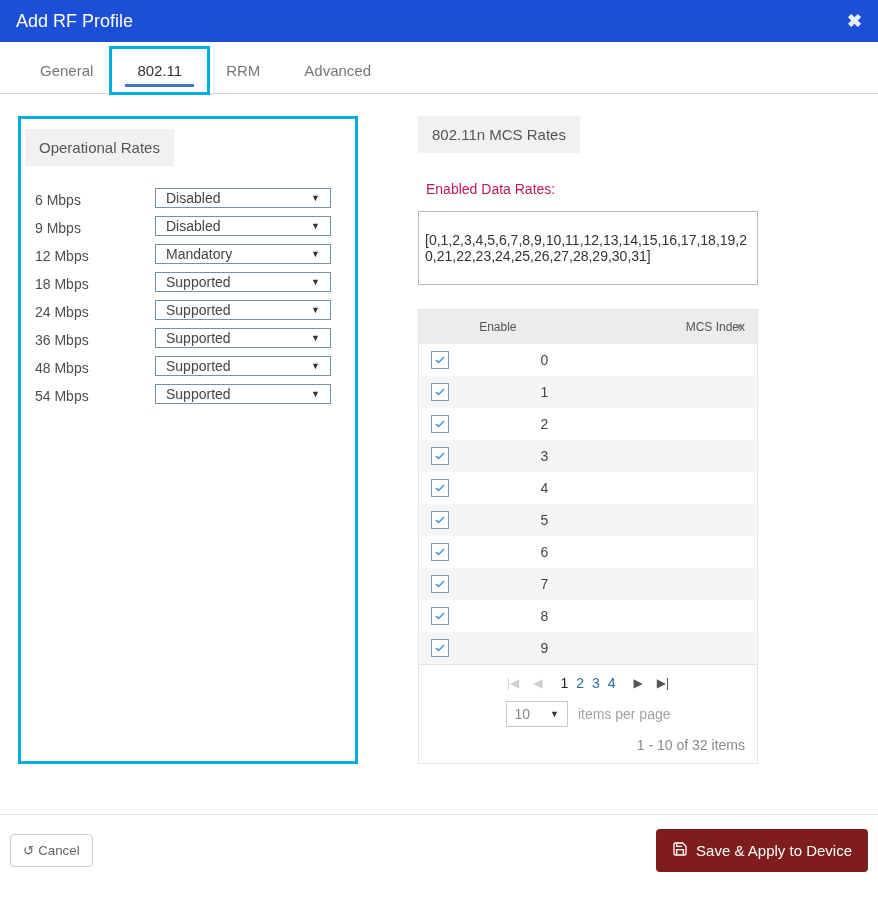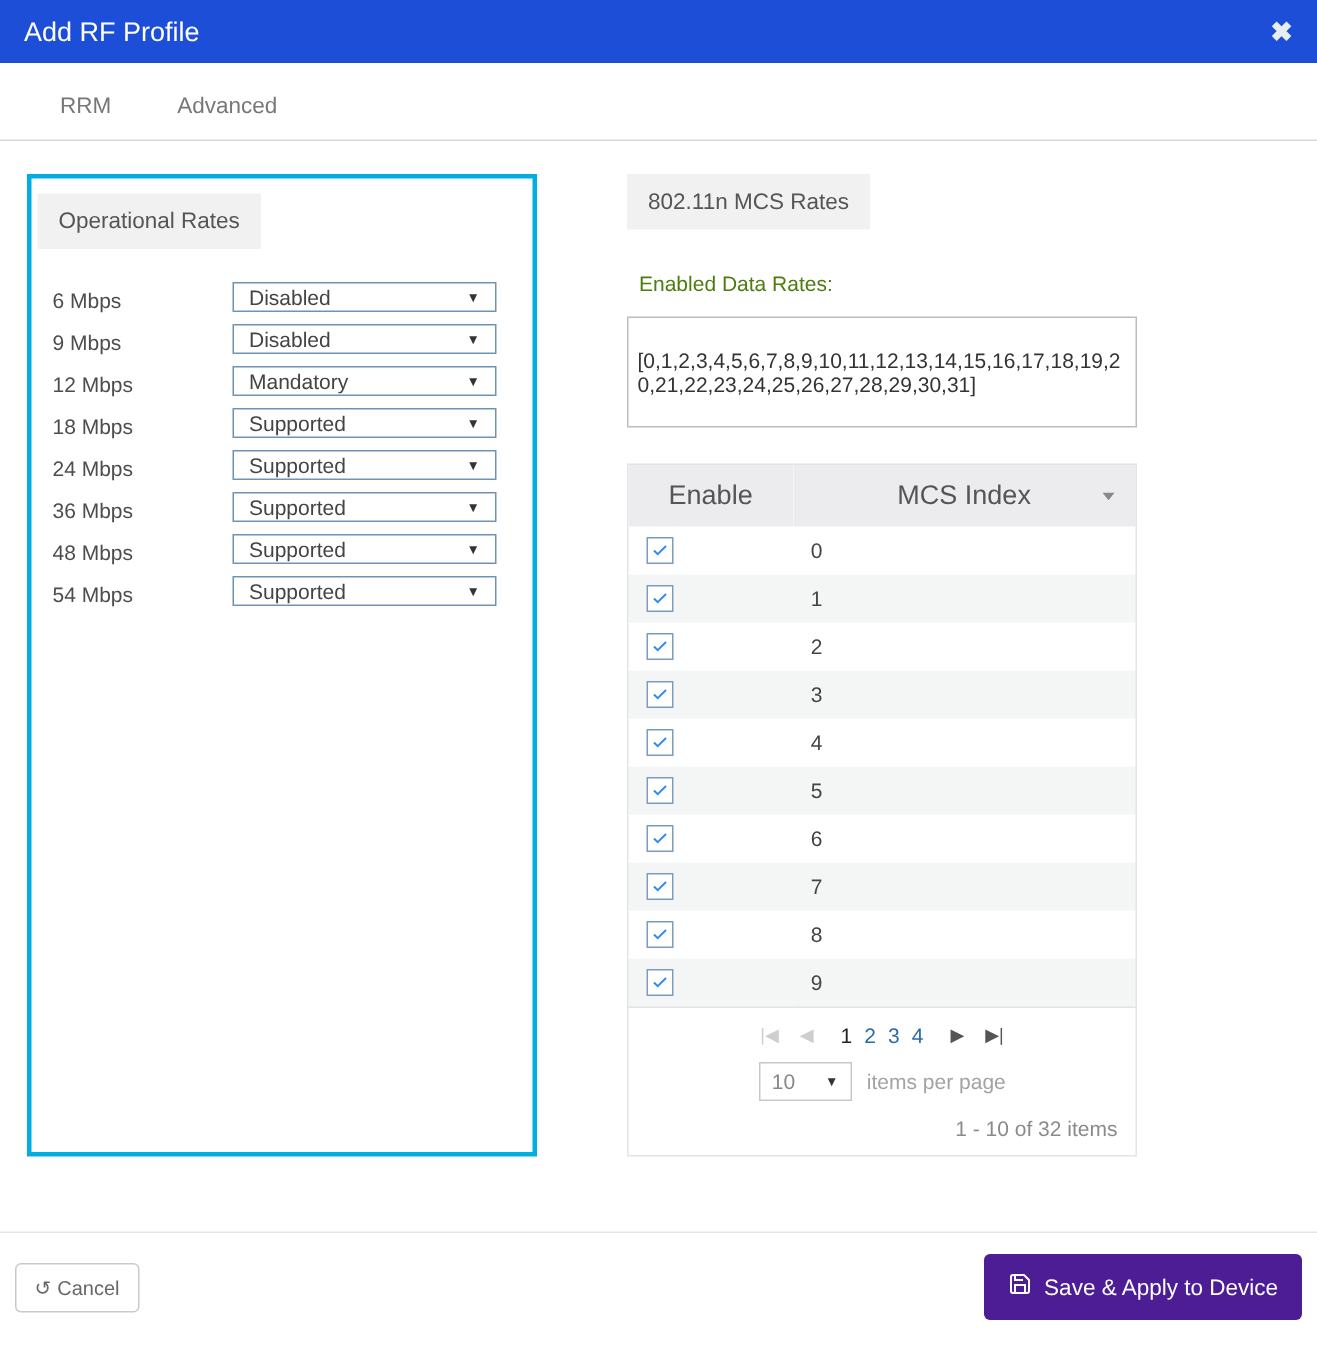--- a/index.html
+++ b/index.html
@@ -12,51 +12,56 @@
   .tab.active::after{content:"";position:absolute;left:10px;right:10px;bottom:6px;height:3px;background:#3a79c1}
   .tab-highlight{position:absolute;inset:-2px -6px;border:3px solid #00aee0;pointer-events:none}
   .content{display:flex;padding:22px 18px 50px 18px;gap:60px}
   .left-col{width:340px;position:relative;border:3px solid #00aee0;padding:10px 24px 20px 4px}
   .section-title{background:#f1f1f1;display:inline-block;padding:10px 14px;color:#555;font-size:15px;margin-bottom:14px}
   .rate-row{display:flex;align-items:flex-end;margin:8px 0}
   .rate-label{width:130px;padding-left:10px;color:#4d4d4f}
   .select{flex:1;border:1px solid #6f93b5;height:20px;display:flex;align-items:center;justify-content:space-between;padding:0 10px;background:#fff;cursor:pointer;color:#444;position:relative}
   .select-caret{font-size:9px;color:#333}
   .right-col{width:340px}
-  .edr-label{color:#4d7c0f;margin:14px 0 14px 8px}
+  .edr-label{color:#be185d;margin:14px 0 14px 8px}
   .edr-box{border:1px solid #bdbdbd;padding:20px 6px;font-size:14px;color:#333;word-break:break-all;margin-bottom:24px}
   table.mcs{width:100%;border-collapse:collapse;border:1px solid #e4e4e4}
-  table.mcs th{background:#ececee;text-align:center;font-weight:400;color:#555;padding:10px 12px;font-size:18px;cursor:pointer;position:relative}
+  table.mcs th{background:#ececee;text-align:right;font-weight:400;color:#555;padding:10px 12px;font-size:12px;cursor:pointer;position:relative}
   table.mcs th.sort::after{content:"";position:absolute;right:14px;top:50%;width:0;height:0;border-left:4px solid transparent;border-right:4px solid transparent;border-top:5px solid #888;transform:translateY(-50%)}
   table.mcs td{padding:7px 12px;color:#444;font-size:14px}
   table.mcs tr:nth-child(even) td{background:#f4f5f5}
   .chk{width:18px;height:18px;border:1px solid #7b9cbc;display:inline-flex;align-items:center;justify-content:center;background:#fff;cursor:pointer}
   .chk svg{width:12px;height:12px;stroke:#2b8de0;stroke-width:2.5;fill:none}
   .pager{border:1px solid #e4e4e4;border-top:none;padding:10px 12px;text-align:center;color:#888}
   .pager-row1{display:flex;justify-content:center;align-items:center;gap:14px;margin-bottom:10px}
   .pg-btn{cursor:pointer;color:#555;font-size:12px}
   .pg-btn.dis{color:#cfcfcf}
   .pg-num{color:#2b6ba7;cursor:pointer;padding:0 4px}
   .pg-num.cur{color:#222}
   .ipp-sel{border:1px solid #c8c8c8;padding:4px 8px;display:inline-flex;align-items:center;gap:20px;cursor:pointer}
   .pager-row3{text-align:right;margin-top:10px;color:#8a8a8a}
   .footer{border-top:1px solid #e6e6e6;padding:14px 10px;display:flex;justify-content:space-between;align-items:center}
   .btn-cancel{border:1px solid #c9c9c9;border-radius:4px;padding:8px 12px;background:#fff;color:#666;cursor:pointer;display:inline-flex;align-items:center;gap:4px}
-  .btn-save{border:none;border-radius:4px;padding:12px 16px;background:#4c1d95;color:#fff;cursor:pointer;display:inline-flex;align-items:center;gap:8px;font-size:15px}
+  .btn-save{border:none;border-radius:4px;padding:12px 16px;background:#7f1d1d;color:#fff;cursor:pointer;display:inline-flex;align-items:center;gap:8px;font-size:15px}
   .icon{display:inline-block}
 </style>
 </head>
 <body>
 
 <div class="modal-header">
   <span>Add RF Profile</span>
   <span class="close-x">✖</span>
 </div>
 
 <div class="tabs">
+  <div class="tab"><span>General</span></div>
+  <div class="tab active" style="position:relative">
+    <span class="tab-highlight"></span>
+    <span>802.11</span>
+  </div>
   <div class="tab"><span>RRM</span></div>
   <div class="tab"><span>Advanced</span></div>
 </div>
 
 <div class="content">
 
   <div class="left-col">
     <div class="section-title">Operational Rates</div>
     <div id="rates-container">
         <div class="rate-row">

